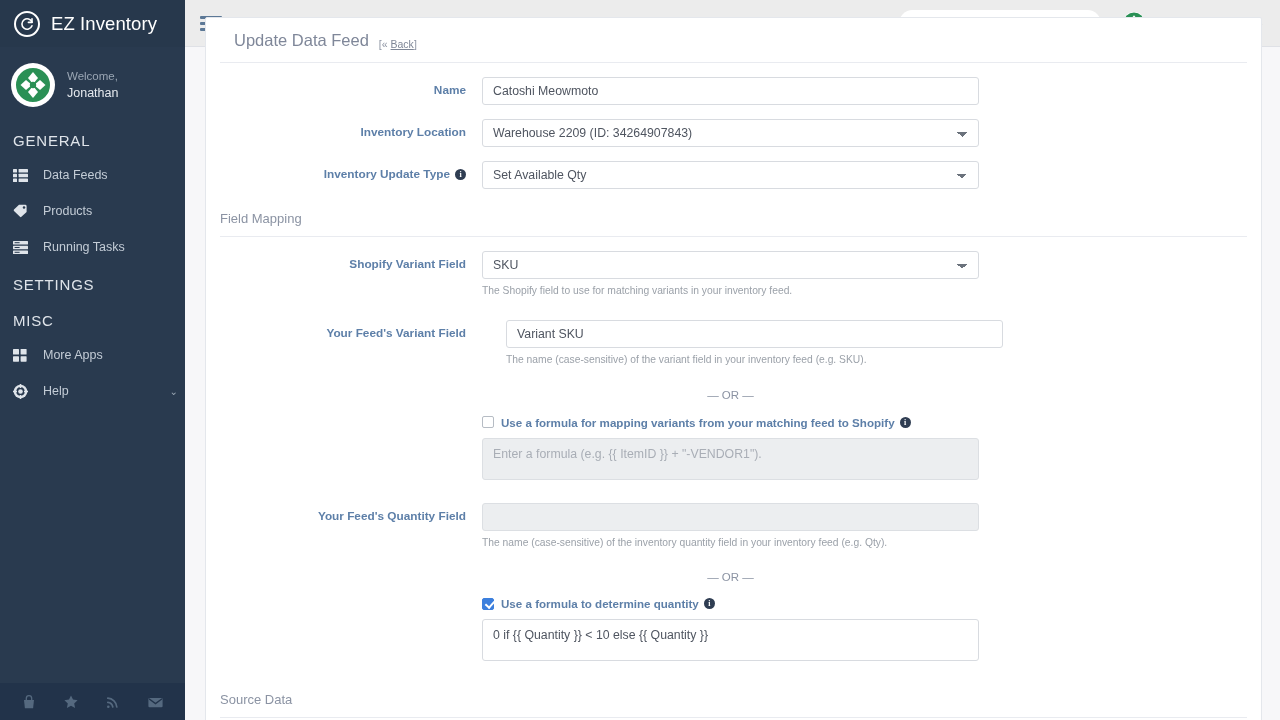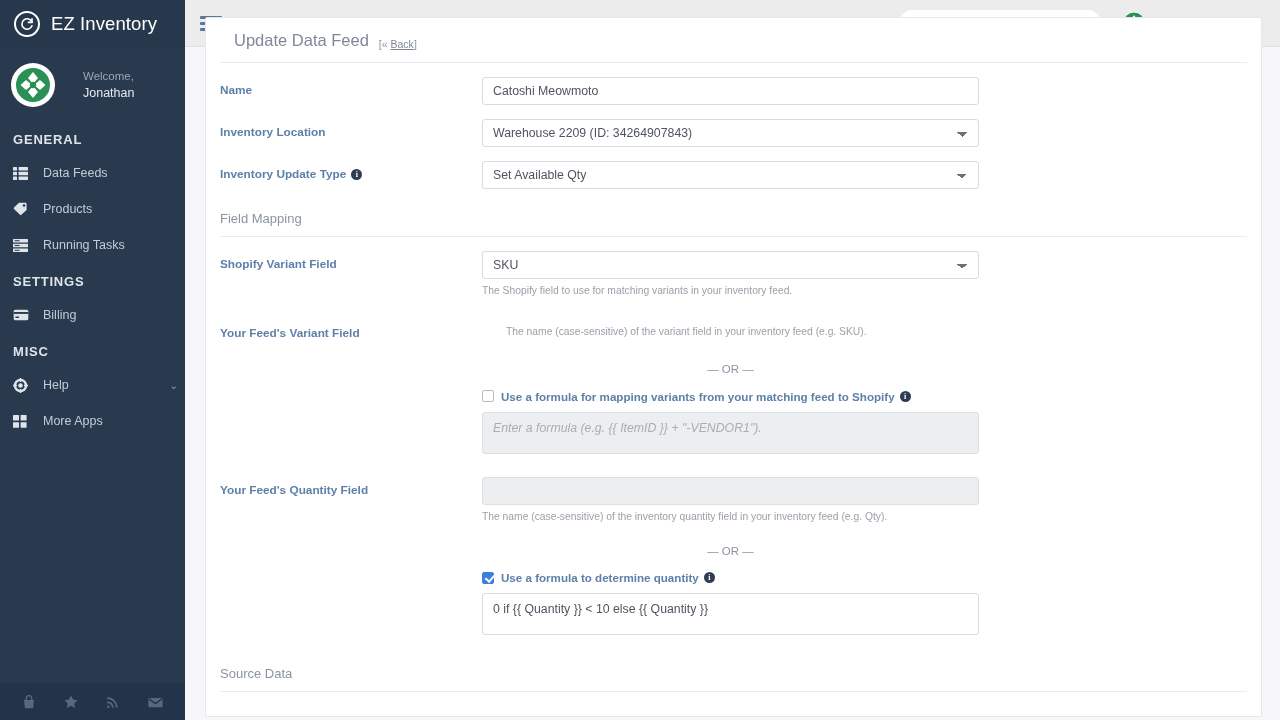--- a/index.html
+++ b/index.html
@@ -49,27 +49,27 @@
     display: flex; align-items: center;
     padding: 16px 0 14px 11px;
   }
   .avatar-lg {
     width: 44px; height: 44px; border-radius: 50%;
     background: #ffffff;
     display:flex; align-items:center; justify-content:center;
     flex: 0 0 44px;
     overflow: hidden;
   }
-  .welcome-text { margin-left: 28px; line-height: 1.45; }
+  .welcome-text { margin-left: 12px; line-height: 1.45; }
   .welcome-hi { font-size: 11.5px; color: #9aa6b4; }
   .welcome-name { font-size: 12.5px; color: #e6eaef; }
 
   .nav-section {
-    font-size: 13px;
-    font-weight: bold;
+    font-size: 15px;
+    font-weight: normal;
     letter-spacing: .8px;
     color: #dfe4ea;
     padding: 11px 0 8px 13px;
   }
   .nav-item {
     display: flex; align-items: center;
     padding: 10px 7px 10px 13px;
     font-size: 12.5px;
     color: #c3ccd6;
     cursor: pointer;
@@ -151,21 +151,21 @@
     margin: 0 14px;
     display: flex; align-items: flex-end;
   }
   .card-title { font-size: 16.5px; color: #7f8799; font-weight: normal; }
   .back-wrap { font-size: 10.5px; color: #8d94a3; margin-left: 10px; }
   .back-link { color: #7e8696; text-decoration: underline; cursor: pointer; }
 
   .form-row { display: flex; align-items: flex-start; padding: 0 14px; margin-top: 14px; }
   .form-label {
     width: 262px; flex: 0 0 262px;
-    text-align: left;
+    text-align: right;
     font-size: 11.8px;
     font-weight: bold;
     color: #5d7fa8;
     padding-top: 6px;
     padding-right: 16px;
     line-height: 1.3;
   }
   .form-ctrl { flex: 1 1 auto; max-width: 497px; }
   .inp, .sel, .txa {
     width: 100%;
@@ -188,21 +188,21 @@
     background-size: 5px 5px, 5px 5px;
     background-repeat: no-repeat;
     padding-right: 28px;
     cursor: pointer;
   }
   .inp.disabled { background: #eceef0; border-color: #dcdfe3; }
   .txa {
     height: 42px; padding: 7px 10px; resize: none;
     line-height: 1.4;
   }
-  .txa.disabled { background: #eceef0; border-color: #dcdfe3; color: #a16207; font-style: italic; }
+  .txa.disabled { background: #eceef0; border-color: #dcdfe3; color: #a16207; }
   .txa.disabled::placeholder { color: #a9aeb6; }
   .helper { font-size: 10.3px; color: #9ba1a9; margin-top: 5px; line-height: 1.4; }
 
   .section-title {
     font-size: 13px; color: #8b93a3; font-weight: normal;
     padding: 0 14px 10px 14px;
     margin: 22px 14px 0 14px;
     border-bottom: 1px solid #e9ebf0;
     padding-left: 0;
     margin-left: 14px; margin-right: 14px;
@@ -320,59 +320,49 @@
           <rect x="1.6" y="1.2" width="5" height="1" fill="#293a4f"></rect>
           <rect x="1.6" y="6" width="5" height="1" fill="#293a4f"></rect>
           <rect x="1.6" y="10.8" width="5" height="1" fill="#293a4f"></rect>
         </svg>
       </span>
       <span>Running Tasks</span>
     </div>
 
     <div class="nav-section">SETTINGS</div>
 
+
+    <div class="nav-section">MISC</div>
+
     <div class="nav-item">
       <span class="nav-ico">
-        <svg width="16" height="12" viewBox="0 0 16 12" fill="none">
-          <rect x=".7" y=".7" width="14.6" height="10.6" rx="1.6" fill="#dfe4ea"></rect>
-          <rect x=".7" y="3" width="14.6" height="1.9" fill="#293a4f"></rect>
-          <rect x="2.4" y="7.4" width="3.6" height="1.5" rx=".4" fill="#293a4f"></rect>
-        </svg>
-      </span>
-      <span>Billing</span>
-    </div>
-
-    <div class="nav-section">MISC</div>
+        <svg width="14" height="13" viewBox="0 0 14 13" fill="#dfe4ea">
+          <rect x="0" y="0" width="6" height="5.5" rx=".6"></rect>
+          <rect x="7.6" y="0" width="6" height="5.5" rx=".6"></rect>
+          <rect x="0" y="7.2" width="6" height="5.5" rx=".6"></rect>
+          <rect x="7.6" y="7.2" width="6" height="5.5" rx=".6"></rect>
+        </svg>
+      </span>
+      <span>More Apps</span>
+    </div>
 
     <div class="nav-item">
       <span class="nav-ico">
         <svg width="15" height="15" viewBox="0 0 15 15">
           <circle cx="7.5" cy="7.5" r="6.8" fill="#dfe4ea"></circle>
           <circle cx="7.5" cy="7.5" r="4.4" fill="#293a4f"></circle>
           <circle cx="7.5" cy="7.5" r="2.3" fill="#dfe4ea"></circle>
           <rect x="6.7" y="0" width="1.6" height="4" fill="#dfe4ea"></rect>
           <rect x="6.7" y="11" width="1.6" height="4" fill="#dfe4ea"></rect>
           <rect x="0" y="6.7" width="4" height="1.6" fill="#dfe4ea"></rect>
           <rect x="11" y="6.7" width="4" height="1.6" fill="#dfe4ea"></rect>
         </svg>
       </span>
       <span>Help</span>
       <span class="nav-caret">⌄</span>
-    </div>
-
-    <div class="nav-item">
-      <span class="nav-ico">
-        <svg width="14" height="13" viewBox="0 0 14 13" fill="#dfe4ea">
-          <rect x="0" y="0" width="6" height="5.5" rx=".6"></rect>
-          <rect x="7.6" y="0" width="6" height="5.5" rx=".6"></rect>
-          <rect x="0" y="7.2" width="6" height="5.5" rx=".6"></rect>
-          <rect x="7.6" y="7.2" width="6" height="5.5" rx=".6"></rect>
-        </svg>
-      </span>
-      <span>More Apps</span>
     </div>
 
     <div class="sidebar-footer">
       <span class="fico">
         <svg width="16" height="16" viewBox="0 0 16 16" fill="#55697f">
           <path d="M3 6h10l-.9 8.2H3.9z"></path>
           <path d="M5.3 6V4.4a2.7 2.7 0 0 1 5.4 0V6" fill="none" stroke="#55697f" stroke-width="1.3"></path>
         </svg>
       </span>
       <span class="fico">
@@ -467,20 +457,21 @@
           <select class="sel">
             <option>SKU</option>
           </select>
           <div class="helper">The Shopify field to use for matching variants in your inventory feed.</div>
         </div>
       </div>
 
       <div class="form-row" style="margin-top:22px;gap:24px;">
         <div class="form-label">Your Feed's Variant Field</div>
         <div class="form-ctrl">
+          <input class="inp" type="text" value="Variant SKU" style="">
           <div class="helper">The name (case-sensitive) of the variant field in your inventory feed (e.g. SKU).</div>
         </div>
       </div>
 
       <div class="or-line" style="margin-top:21px;">
         <div class="or-inner"></div>
         <div class="or-text">— OR —</div>
       </div>
 
       <div class="check-row" style="margin-top:15px;">

